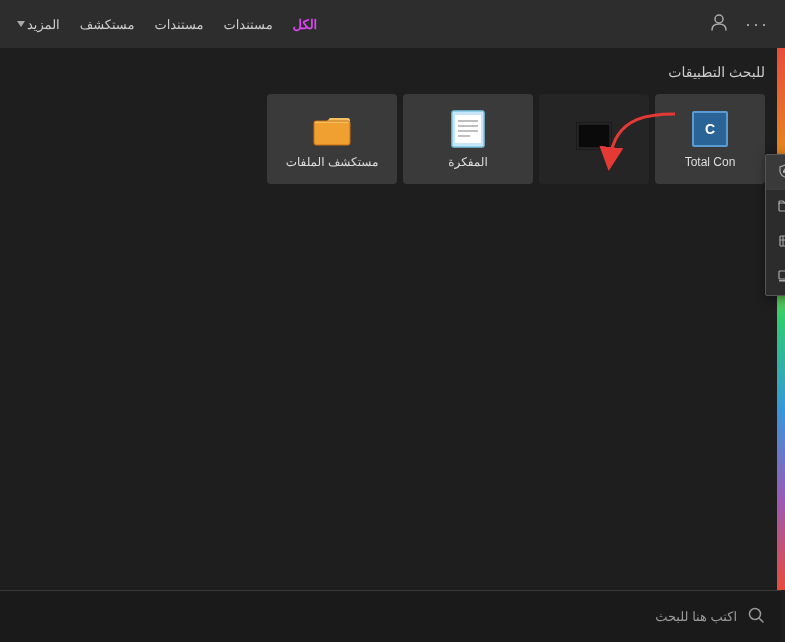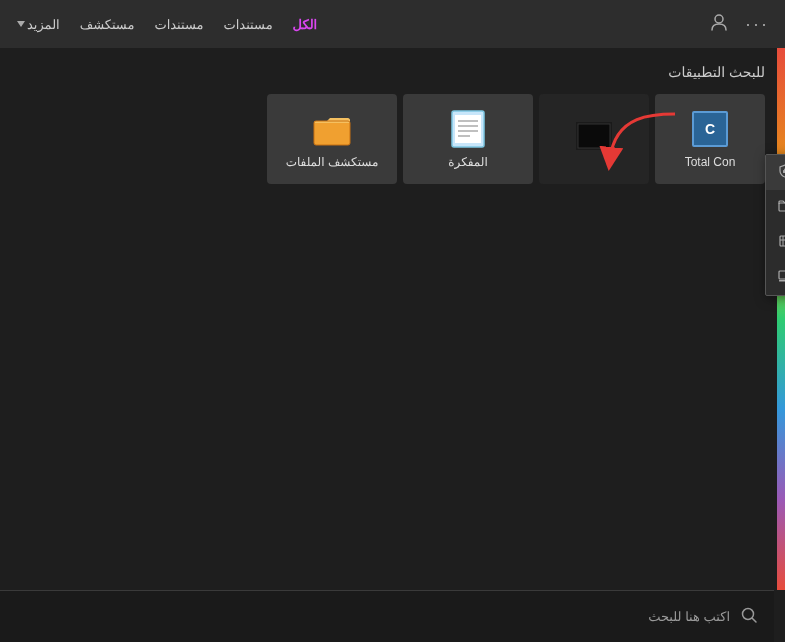--- a/index.html
+++ b/index.html
@@ -148,21 +148,21 @@
     
     .app-tile-dark {
       background: #252525;
     }
 
     
     .search-bar {
       position: absolute;
       bottom: 0;
       left: 0;
-      right: 11px;
+      right: 4px;
       height: 52px;
       background: #1a1a1a;
       border-top: 1px solid #3a3a3a;
       display: flex;
       align-items: center;
       padding: 0 16px;
       gap: 10px;
       direction: rtl;
     }
     .search-icon {

